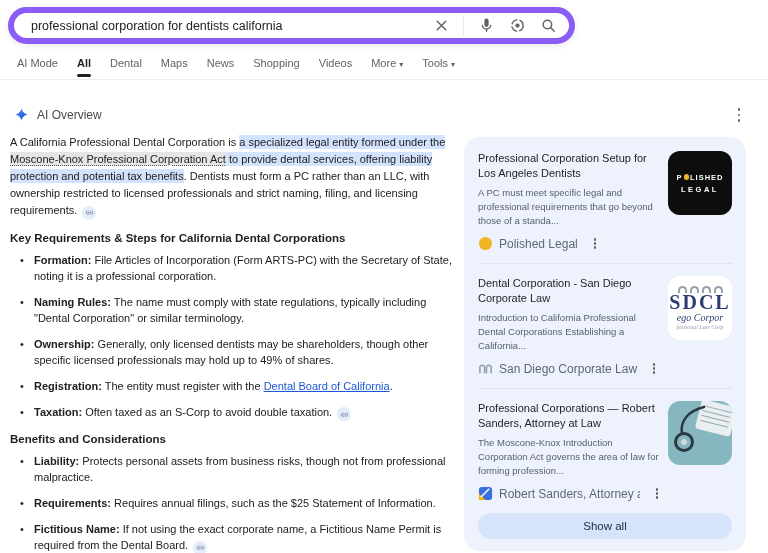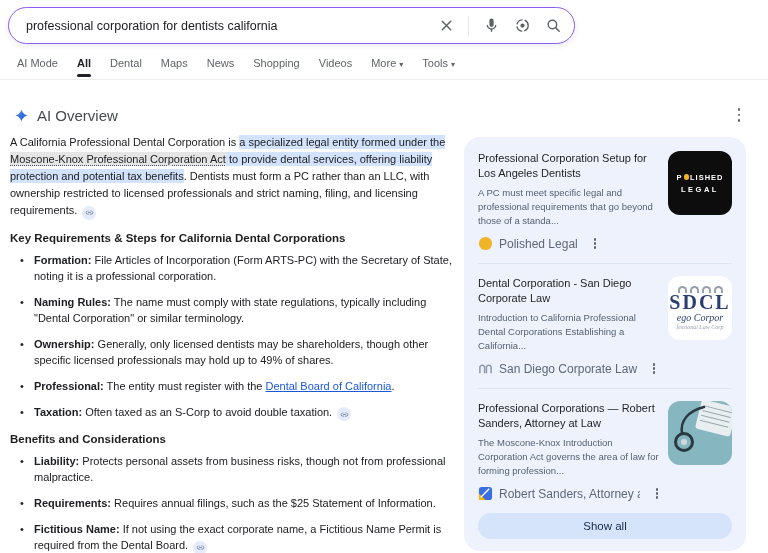--- a/index.html
+++ b/index.html
@@ -2,42 +2,42 @@
 <html><head>
 <meta charset="utf-8">
 <style>
   * { margin:0; padding:0; box-sizing:border-box; }
   html,body { width:768px; height:553px; background:#fff; overflow:hidden;
     font-family:"Liberation Sans", sans-serif; color:#202124; }
   .app { position:relative; width:768px; height:553px; }
 
   
   .search-bar { position:absolute; left:8px; top:7px; width:567px; height:37px;
-    border:1px solid #8b5cf6; border-radius:19px; background:#fff;
+    border:6px solid #8b5cf6; border-radius:19px; background:#fff;
     box-shadow:0 2px 5px 1px rgba(64,60,67,.08);
     display:flex; align-items:center; padding:0 12px 0 17px; }
   .query { flex:1; font-size:12.5px; color:#202124; white-space:nowrap; overflow:hidden; }
   .search-icons { display:flex; align-items:center; gap:13px; }
   .sbtn { width:18px; height:18px; display:flex; align-items:center; justify-content:center; cursor:pointer; }
   .sbtn svg { width:17px; height:17px; }
   .vdiv { width:1px; height:20px; background:#e8eaed; }
 
   
   .tabs { position:absolute; left:17px; top:57px; display:flex; align-items:center; gap:19px;text-align:center; }
   .tab { font-size:11px; color:#5f6368; cursor:pointer; position:relative; white-space:nowrap; }
   .tab .caret { font-size:8px; color:#5f6368; margin-left:3px; }
   .tab.active { color:#202124; font-weight:bold; }
   .tab.active::after { content:""; position:absolute; left:0; right:0; bottom:-8px;
     height:3px; background:#202124; border-radius:2px; }
   .tabs-divider { position:absolute; left:0; top:79px; width:768px; height:1px; background:#ededee; }
 
   
   .ai-label { position:absolute; left:14px; top:107px; display:flex; align-items:center; gap:8px; }
   .ai-label svg { width:15px; height:15px; }
-  .ai-label span { font-size:15px; color:#474b4f; }
+  .ai-label span { font-size:12px; color:#474b4f; }
   .page-menu { position:absolute; left:731px; top:105px; width:16px; height:20px;
     display:flex; flex-direction:column; align-items:center; justify-content:center; gap:2.5px; cursor:pointer; }
   .page-menu i { width:2.7px; height:2.7px; border-radius:50%; background:#5f6368; }
 
   
   .overview { position:absolute; left:10px; top:134px; width:447px; }
   .intro { font-size:11px; line-height:17px; }
   .hl { background:#d3e3fd; padding:1px 0; }
   .hl-link { background:#e5e5e5; padding:1px 0; text-decoration:underline dotted #49546b; text-underline-offset:2px; cursor:pointer; }
   .chip { display:inline-flex; width:14px; height:14px; border-radius:50%; background:#e4ecfb;
@@ -169,21 +169,21 @@
           <div class="bullet">
             <span class="bdot">•</span>
             <span class="btext"><b>Naming Rules:</b> The name must comply with state regulations, typically including "Dental Corporation" or similar terminology.</span>
           </div>
           <div class="bullet">
             <span class="bdot">•</span>
             <span class="btext"><b>Ownership:</b> Generally, only licensed dentists may be shareholders, though other specific licensed professionals may hold up to 49% of shares.</span>
           </div>
           <div class="bullet">
             <span class="bdot">•</span>
-            <span class="btext"><b>Professional:</b> The entity must register with the <span class="inline-link">Dental Board of California</span>.</span>
+            <span class="btext"><b>Registration:</b> The entity must register with the <span class="inline-link">Dental Board of California</span>.</span>
           </div>
           <div class="bullet">
             <span class="bdot">•</span>
             <span class="btext"><b>Taxation:</b> Often taxed as an S-Corp to avoid double taxation. <span class="chip">
                 <svg viewBox="0 0 24 24" fill="#6d7b96">
                   <path d="M3.9 12c0-1.7 1.4-3.1 3.1-3.1h4V7H7c-2.8 0-5 2.2-5 5s2.2 5 5 5h4v-1.9H7c-1.7 0-3.1-1.4-3.1-3.1zM8 13h8v-2H8v2zm9-6h-4v1.9h4c1.7 0 3.1 1.4 3.1 3.1s-1.4 3.1-3.1 3.1h-4V17h4c2.8 0 5-2.2 5-5s-2.2-5-5-5z"></path>
                 </svg>
               </span></span>
           </div>
         </div>

